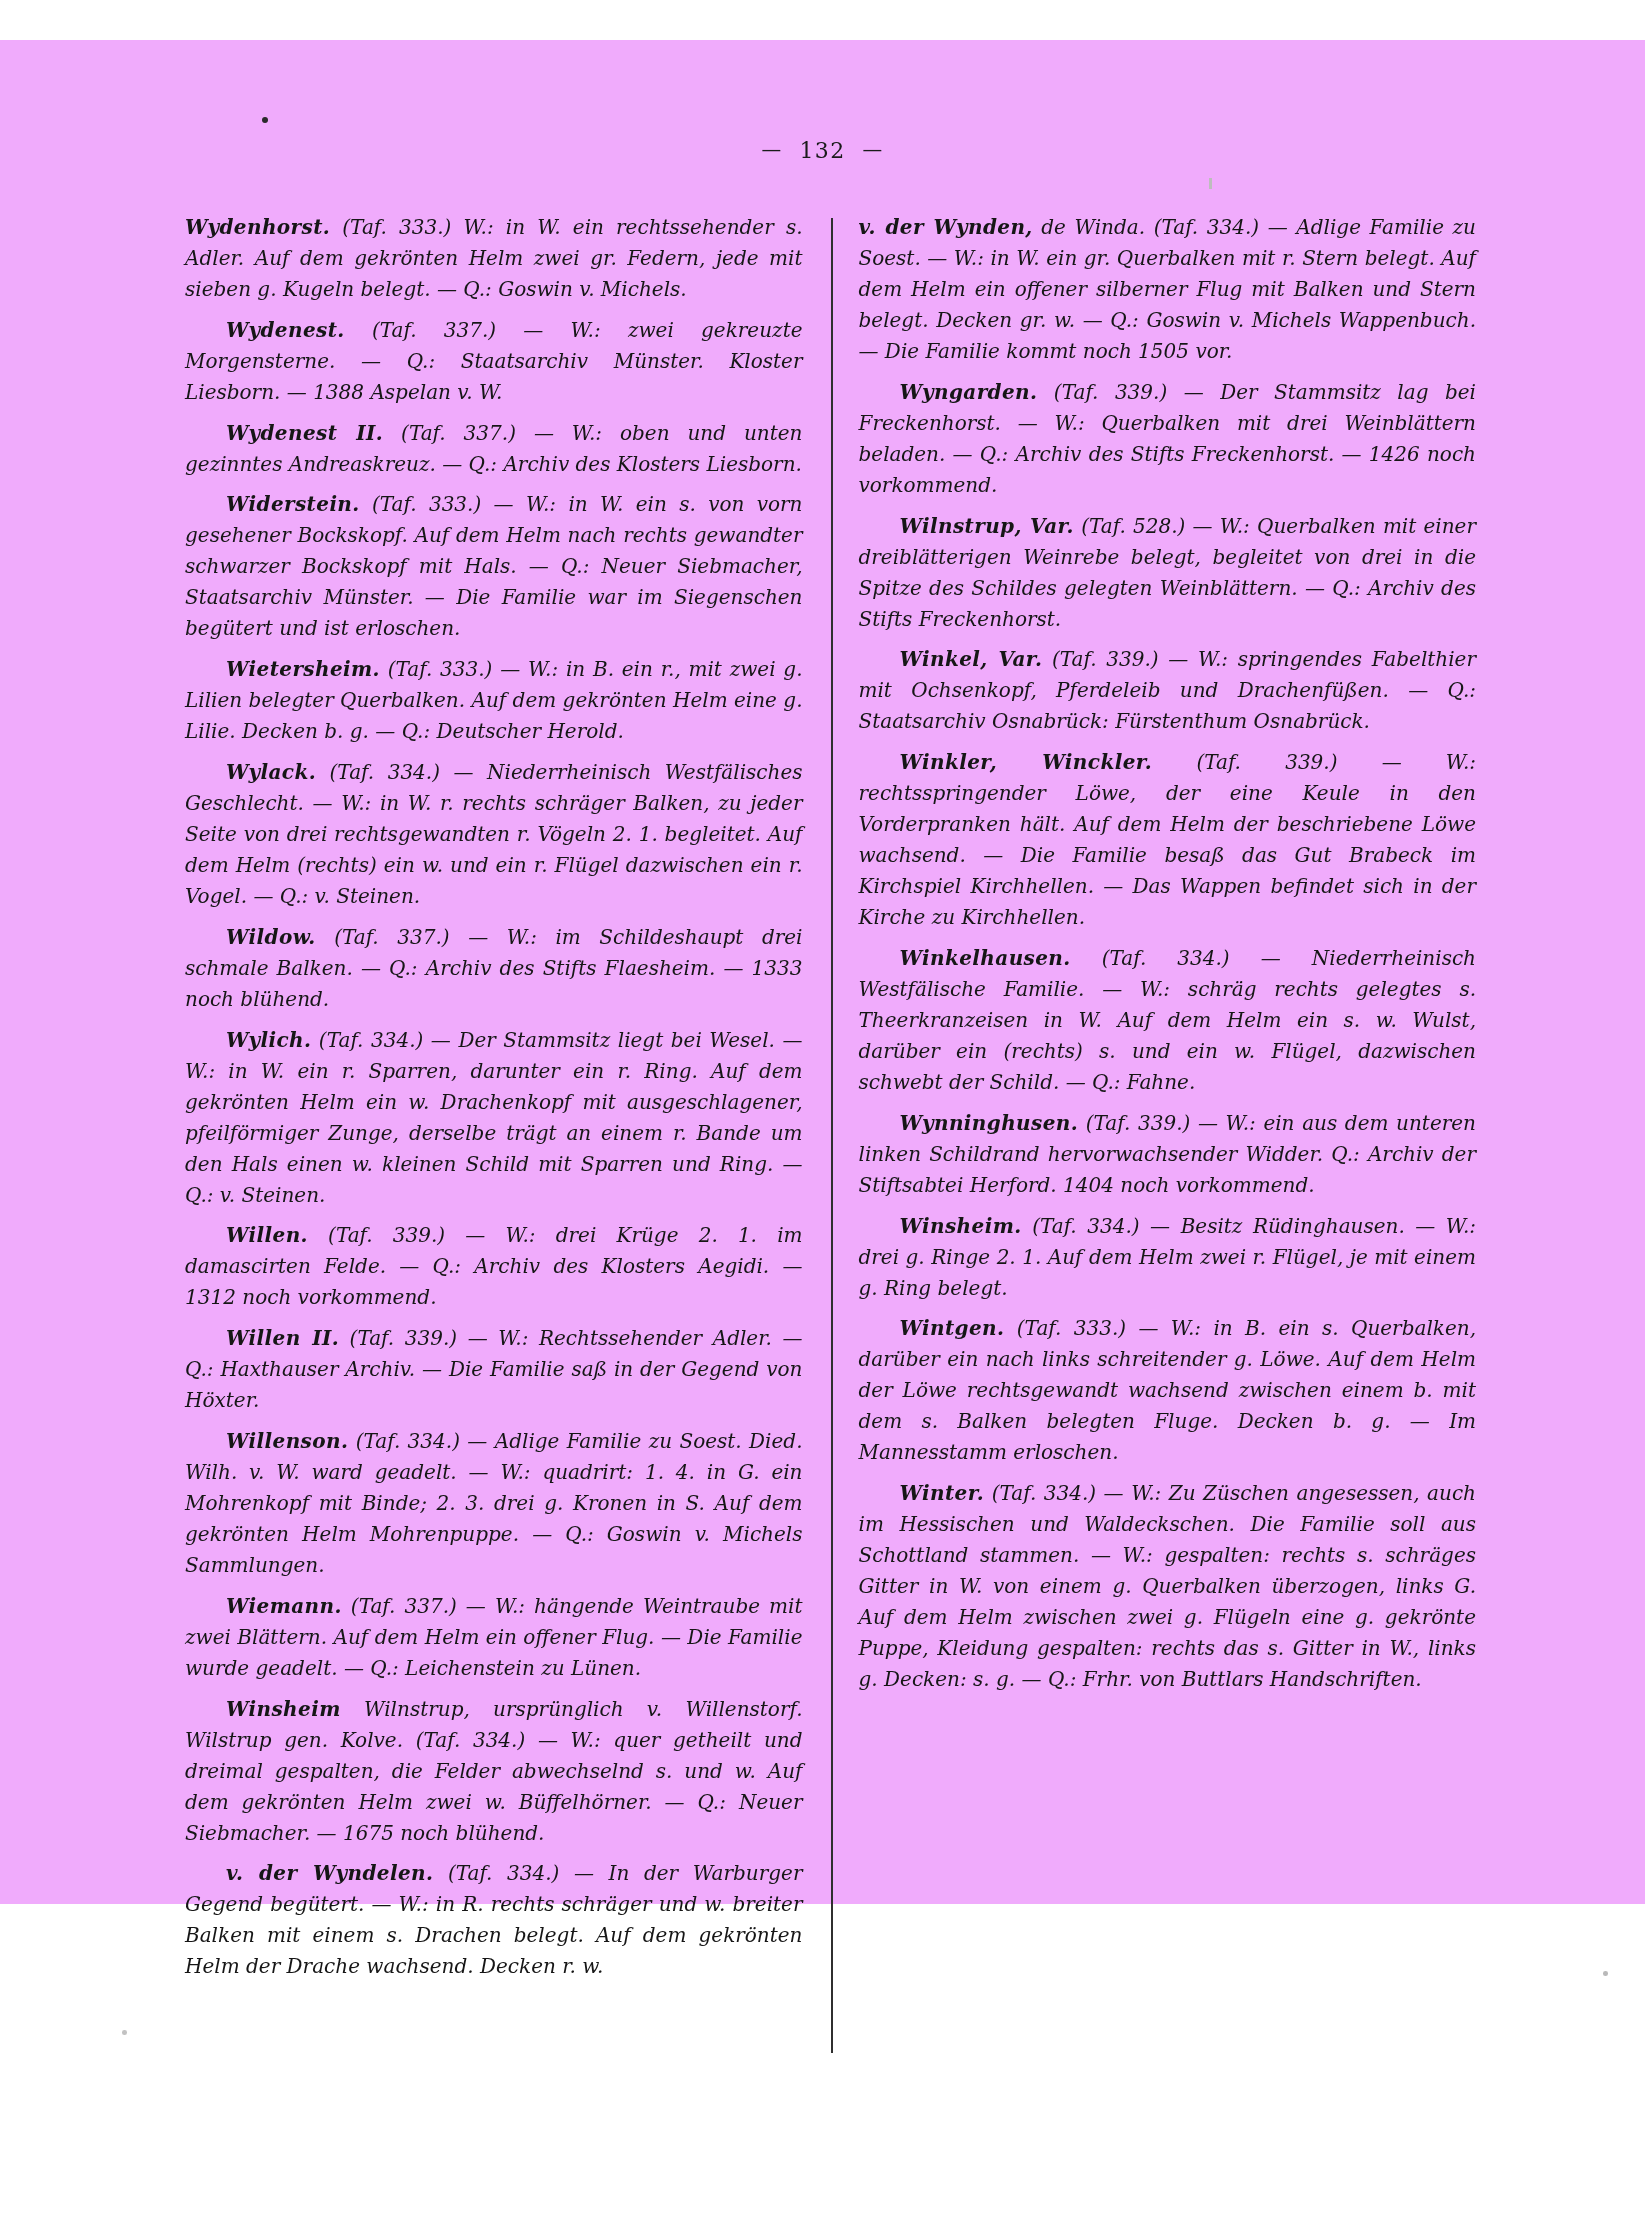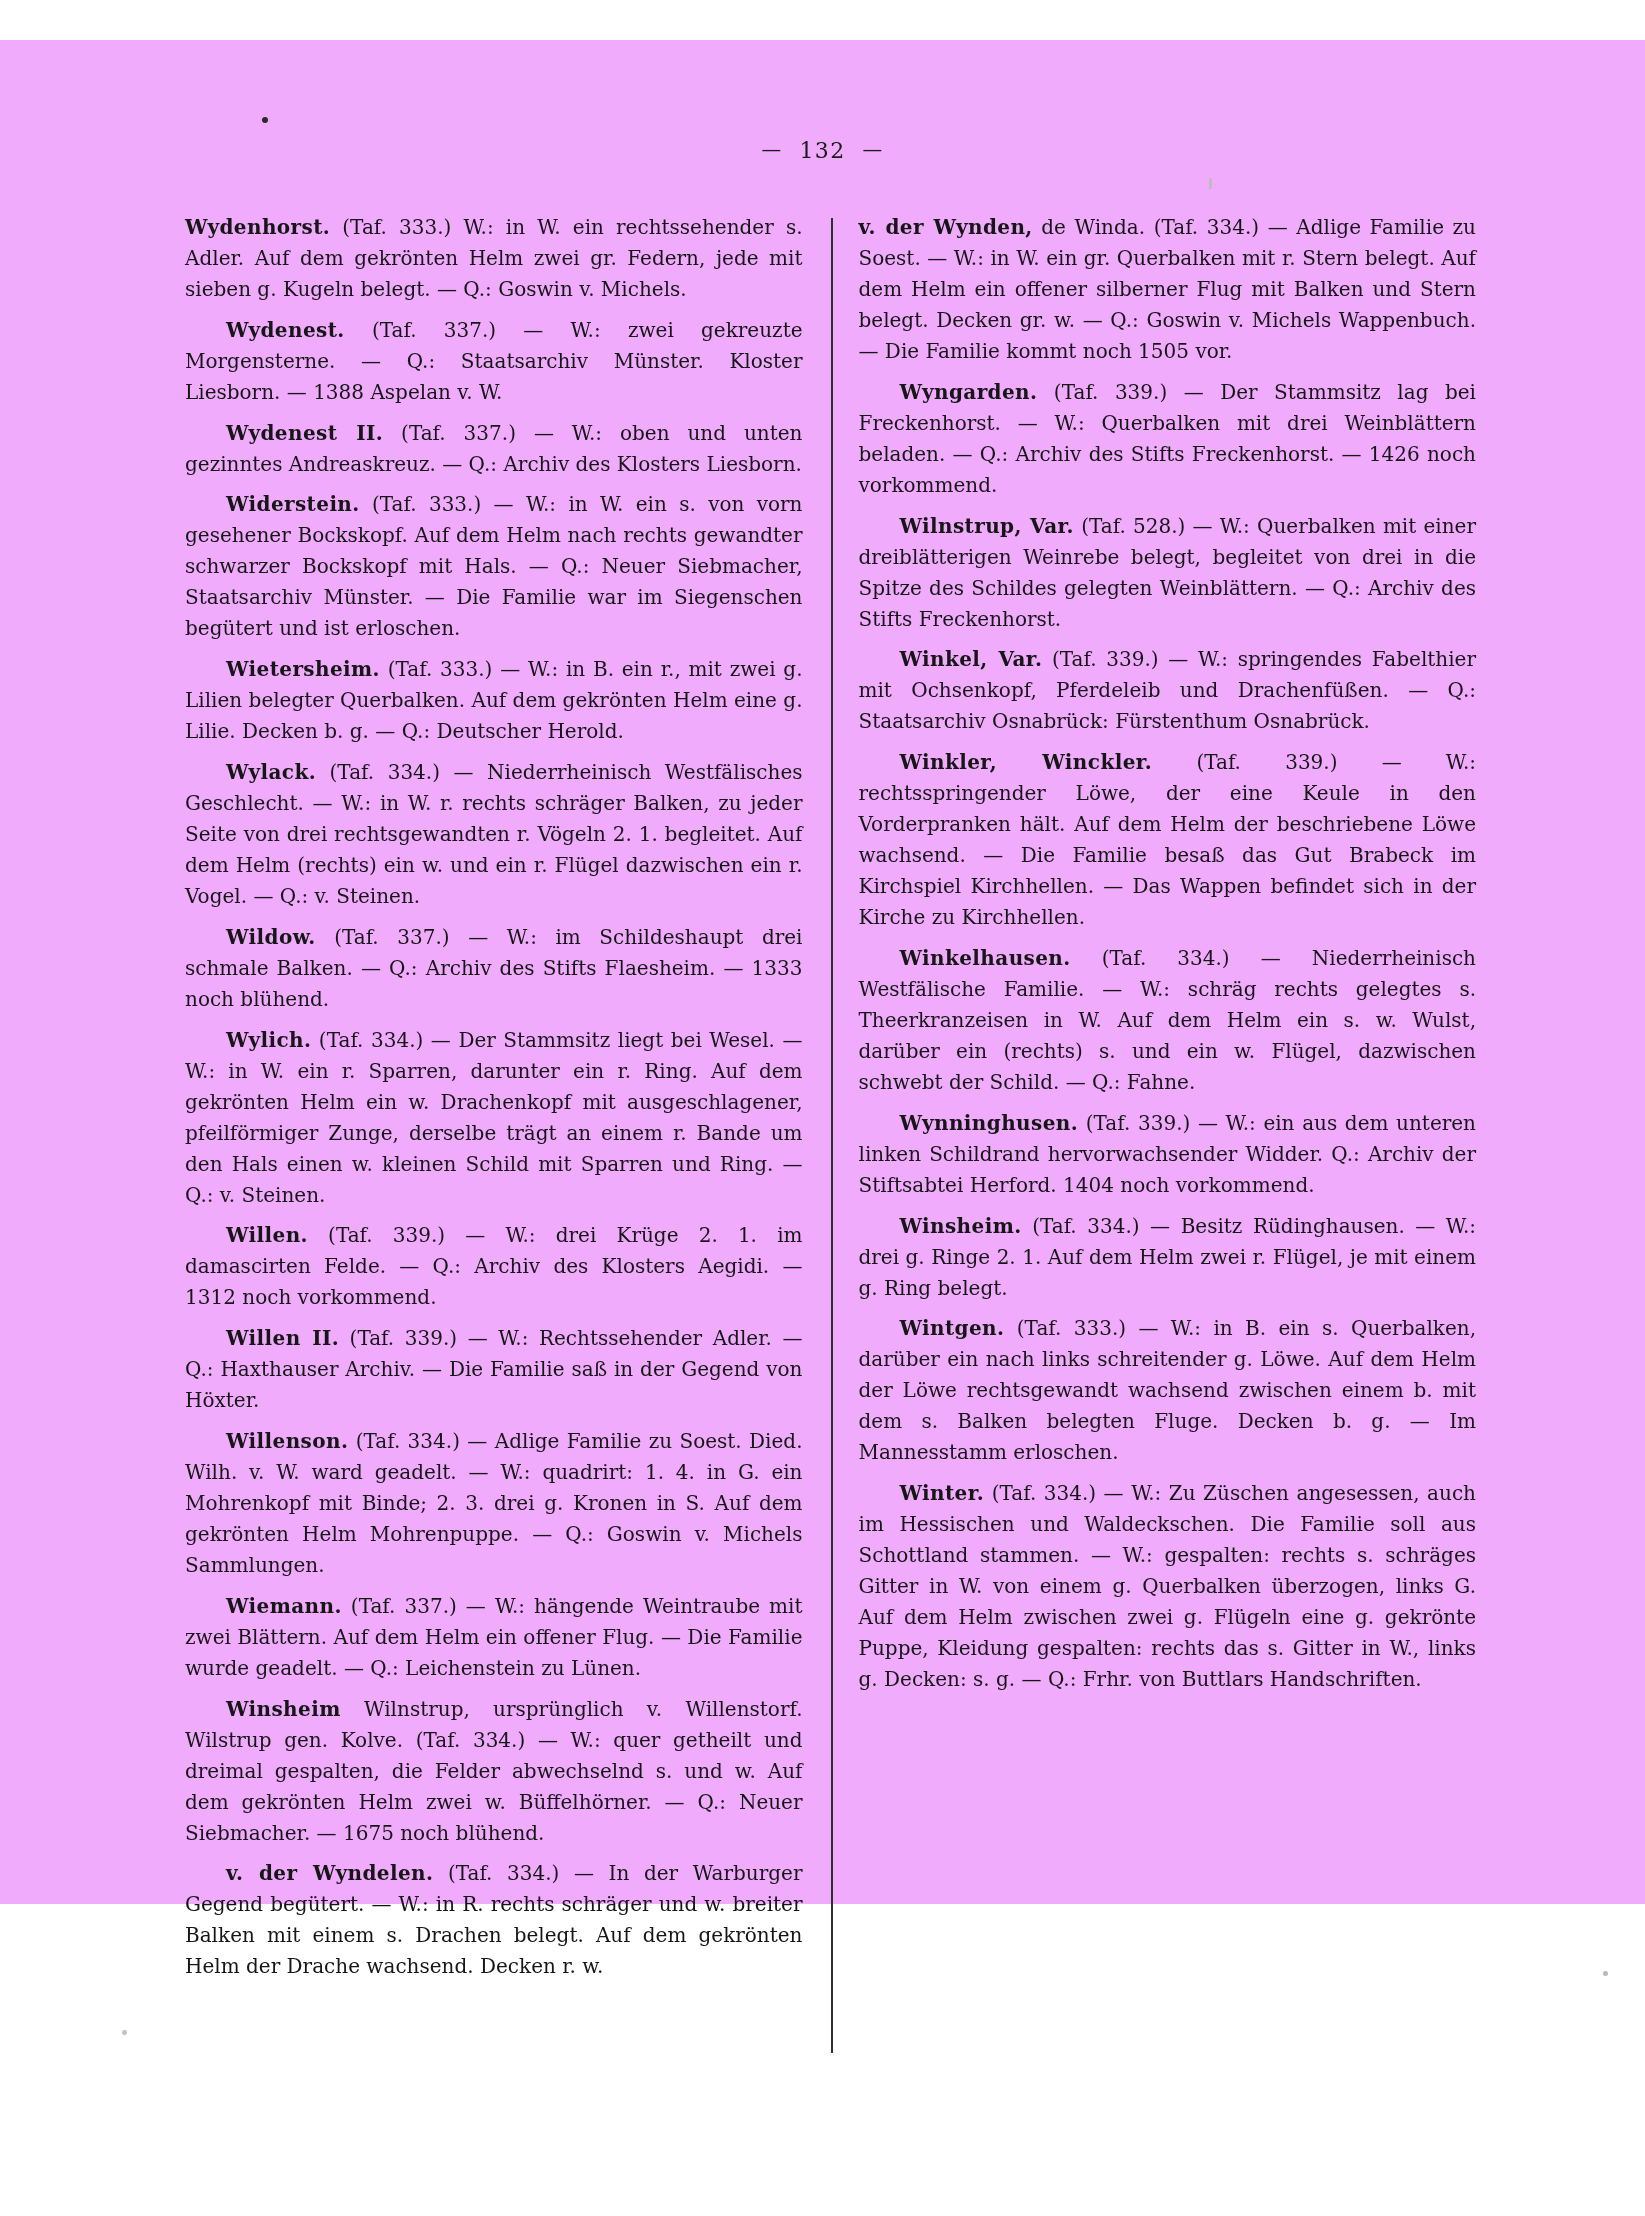--- a/index.html
+++ b/index.html
@@ -77,20 +77,21 @@
     border-radius: 50%;
   }
   .columns {
     position: absolute;
     top: 172px;
     left: 185px;
     width: 1291px;
     height: 1855px;
     display: flex;
     gap: 56px;
+    font-style: italic;
   }
   .rule {
     position: absolute;
     top: 178px;
     left: 831px;
     width: 2px;
     height: 1835px;
     background: #2f2f2f;
   }
   .col {

